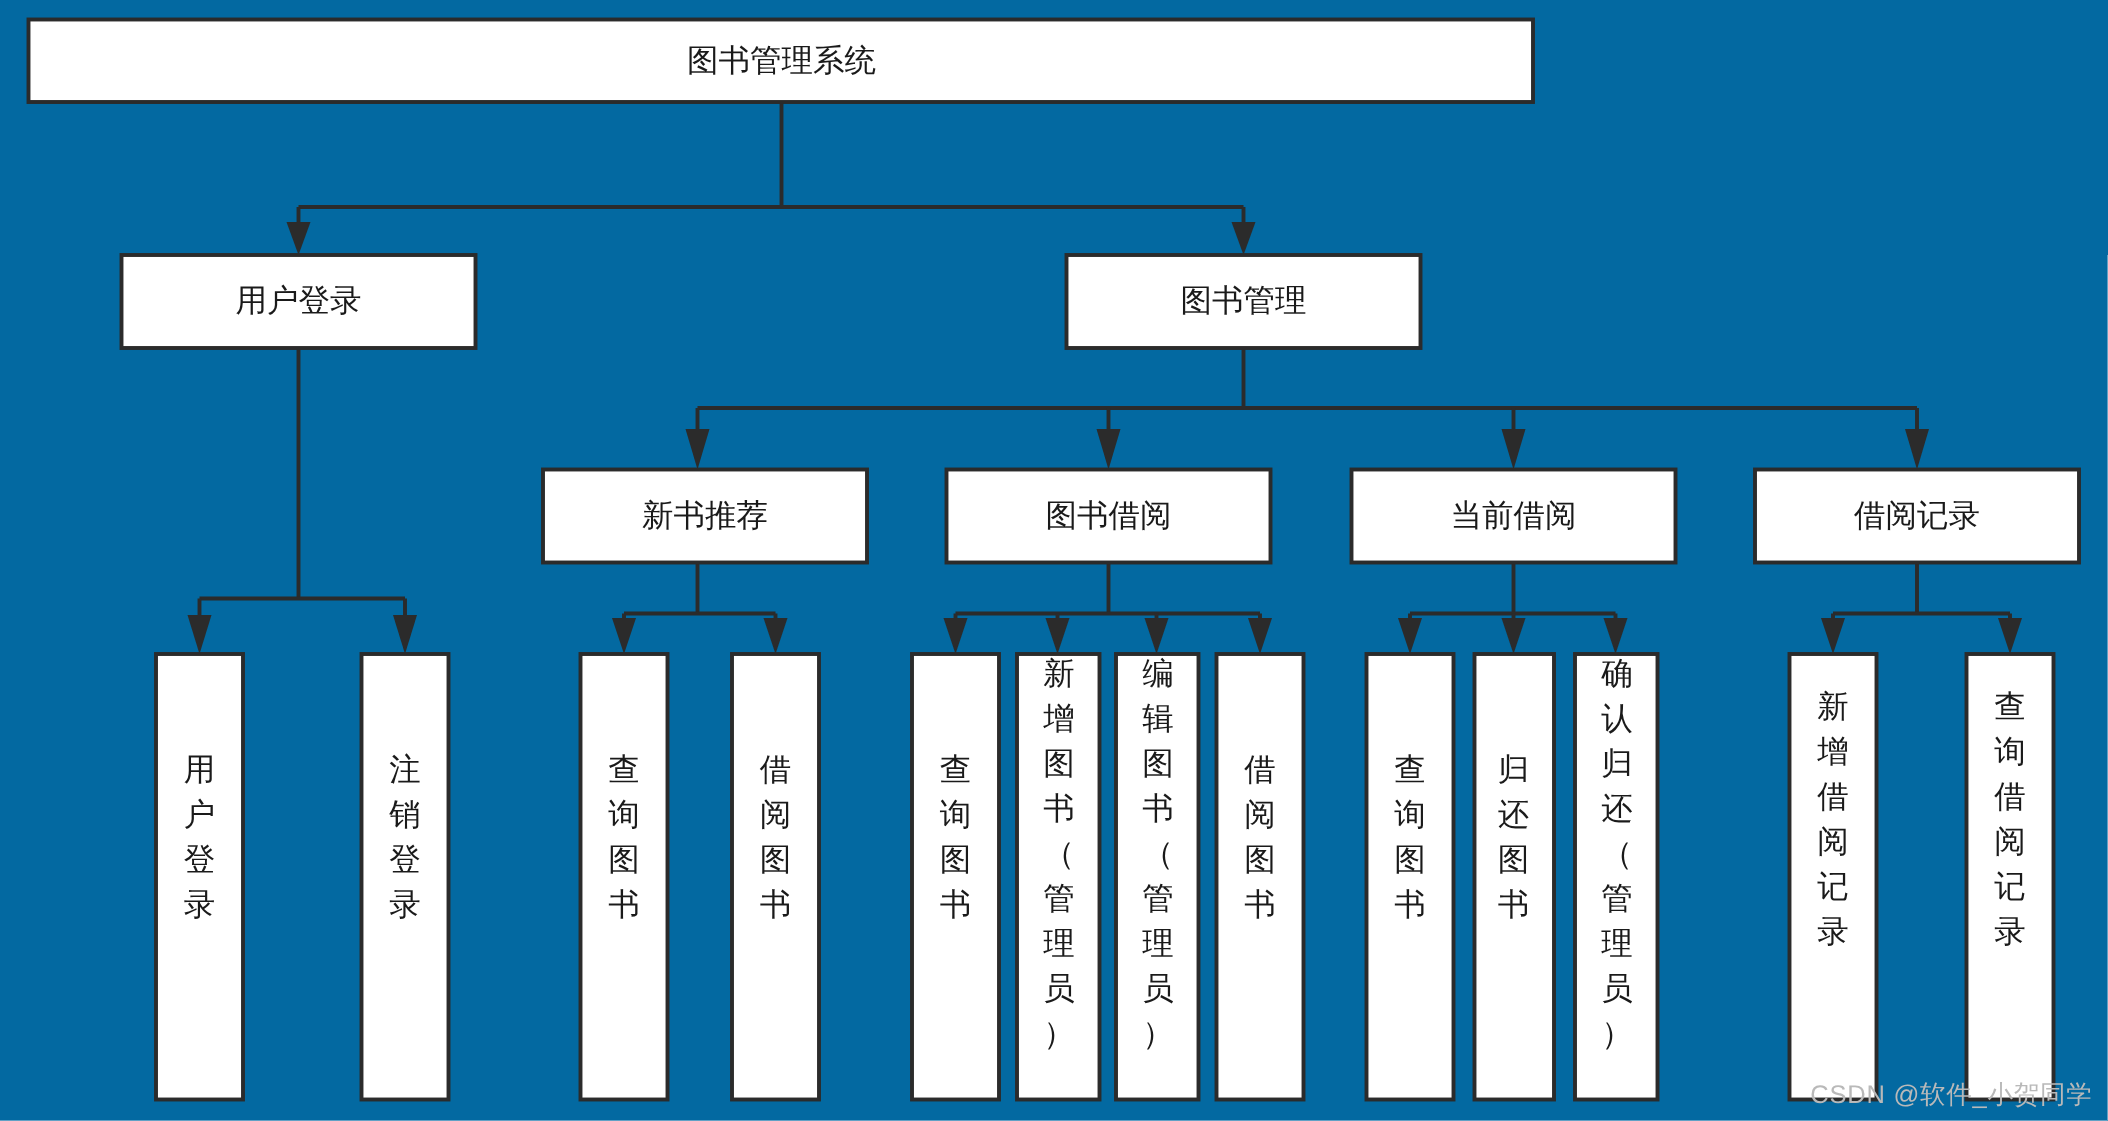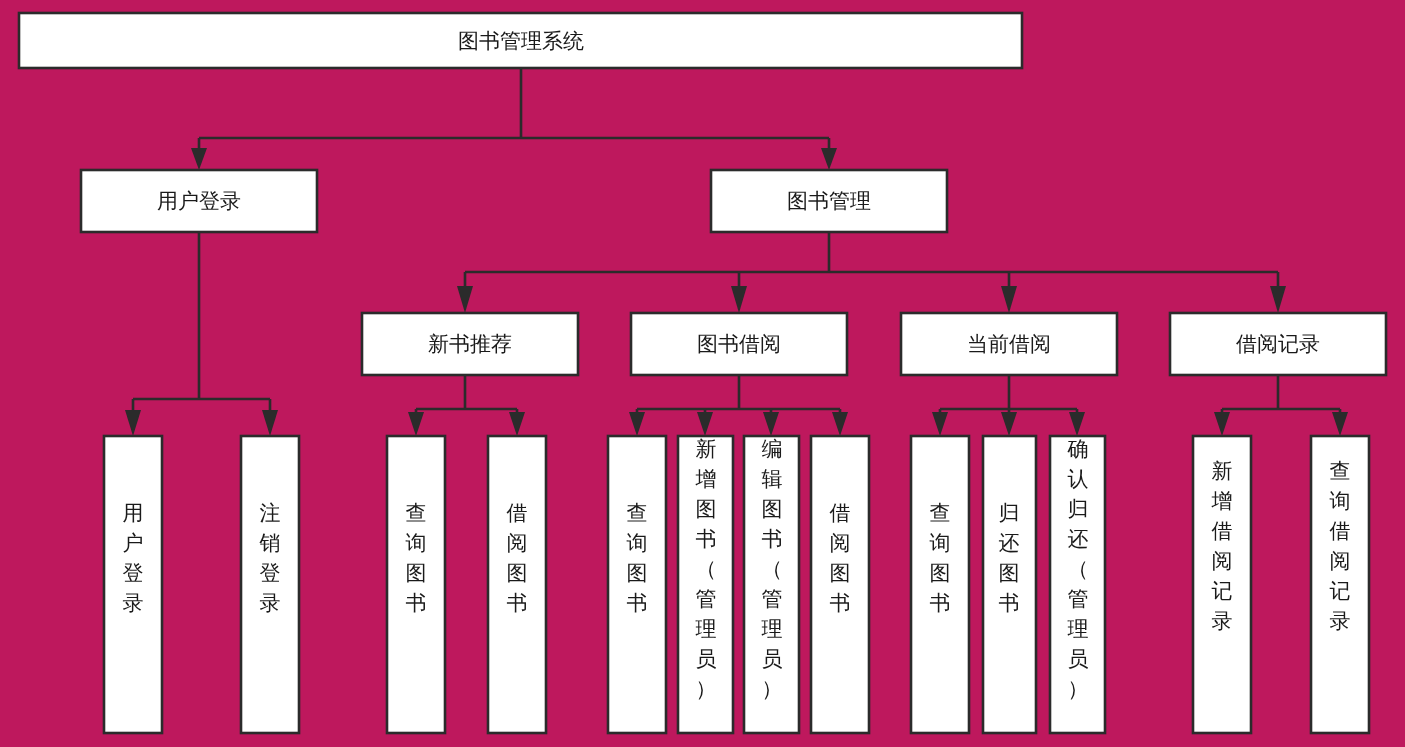--- a/index.html
+++ b/index.html
@@ -10,21 +10,21 @@
   body {
     width: 1405px;
     height: 747px;
     font-family: "Liberation Sans", sans-serif;
     overflow: hidden;
   }
   #diagram-root {
     position: relative;
     width: 1405px;
     height: 747px;
-    background: #be185d;
+    background: #0369a1;
   }
   svg#flow {
     position: absolute;
     top: 0;
     left: 0;
     width: 1405px;
     height: 747px;
   }
   .node-rect {
     fill: #ffffff;
@@ -222,13 +222,14 @@
       <rect class="node-rect" x="1193" y="436" width="58" height="297"></rect>
       <text class="node-label-v" x="1222" y="478"><tspan x="1222" y="478">新</tspan><tspan x="1222" y="508">增</tspan><tspan x="1222" y="538">借</tspan><tspan x="1222" y="568">阅</tspan><tspan x="1222" y="598">记</tspan><tspan x="1222" y="628">录</tspan></text>
     </g>
     <g>
       <rect class="node-rect" x="1311" y="436" width="58" height="297"></rect>
       <text class="node-label-v" x="1340" y="478"><tspan x="1340" y="478">查</tspan><tspan x="1340" y="508">询</tspan><tspan x="1340" y="538">借</tspan><tspan x="1340" y="568">阅</tspan><tspan x="1340" y="598">记</tspan><tspan x="1340" y="628">录</tspan></text>
     </g>
 
   </svg>
 
+  <div class="watermark">CSDN @软件_小贺同学</div>
 </div>
 
 </body></html>

